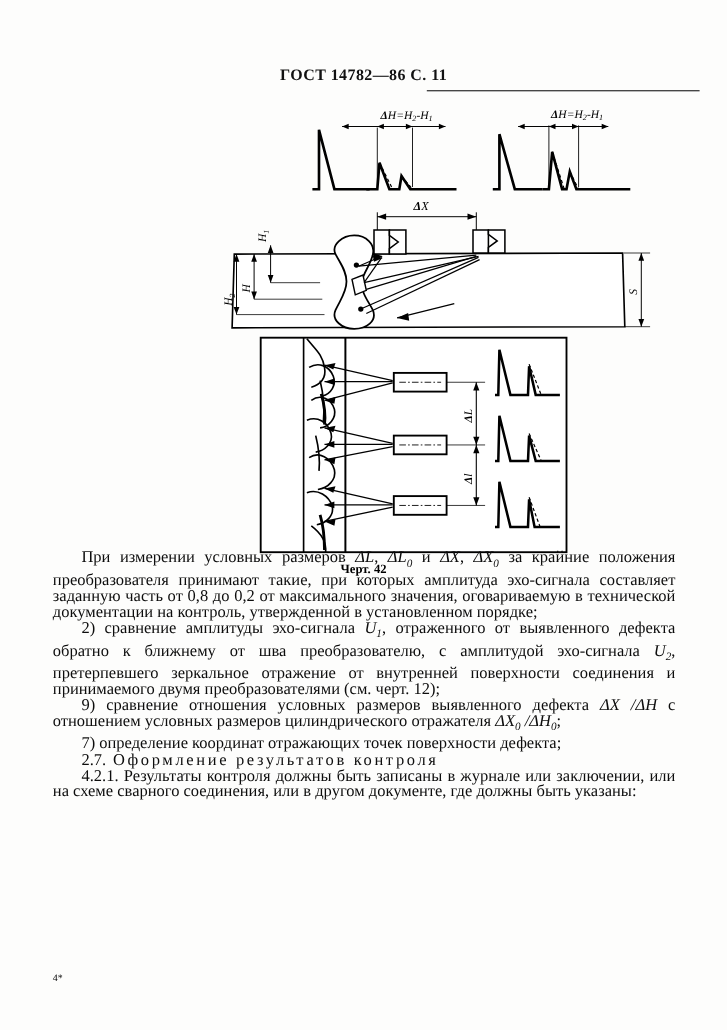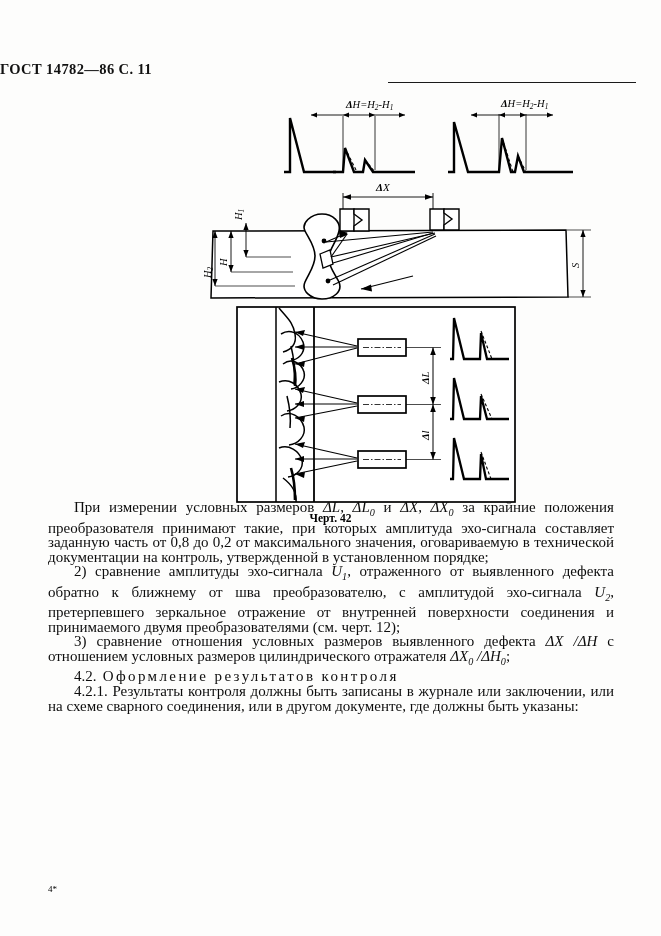--- a/index.html
+++ b/index.html
@@ -22,20 +22,21 @@
     height: 936px;
     background: #fdfdfc;
   }
 
   
   .header {
     position: absolute;
     left: 0;
     top: 60px;
     width: 661px;
+    text-align: center;
   }
   .header-text {
     font-family: "Liberation Serif", serif;
     font-weight: bold;
     font-size: 14.5px;
     letter-spacing: 0.4px;
     color: #111;
   }
   .header-rule {
     position: absolute;
@@ -342,23 +343,24 @@
   </div>
 
   <div class="caption">Черт. 42</div>
 
   <div class="body-text">
 
     <p class="para"><span>При измерении условных размеров </span><var>ΔL</var>, <var>ΔL</var><sub><var>0</var></sub><span> и </span><var>ΔX</var>, <var>ΔX</var><sub><var>0</var></sub><span> за крайние положения преобразователя принимают такие, при которых амплитуда эхо-сигнала составляет заданную часть от 0,8 до 0,2 от максимального значения, оговариваемую в технической документации на контроль, утвержденной в установленном порядке;</span></p>
 
     <p class="para"><span>2) сравнение амплитуды эхо-сигнала </span><var>U</var><sub><var>1</var></sub><span>, отраженного от выявленного дефекта обратно к ближнему от шва преобразователю, с амплитудой эхо-сигнала </span><var>U</var><sub><var>2</var></sub><span>, претерпевшего зеркальное отражение от внутренней поверхности соединения и принимаемого двумя преобразователями (см. черт. 12);</span></p>
 
-    <p class="para"><span>3) сравнение отношения условных размеров выявленного дефекта </span><var>ΔX</var><var> /ΔH</var><span> с отношением условных размеров цилиндрического отражателя </span><var>ΔX</var><sub><var>0</var></sub><var> /ΔH</var><sub><var>0</var></sub><span>;</span></p>
-
-
-    <p class="heading-spaced"><span class="num">4.2.</span> <span>Оформление результатов контроля</span></p>
+    <p class="para"><span>9) сравнение отношения условных размеров выявленного дефекта </span><var>ΔX</var><var> /ΔH</var><span> с отношением условных размеров цилиндрического отражателя </span><var>ΔX</var><sub><var>0</var></sub><var> /ΔH</var><sub><var>0</var></sub><span>;</span></p>
+
+    <p class="para">7) определение координат отражающих точек поверхности дефекта;</p>
+
+    <p class="heading-spaced"><span class="num">2.7.</span> <span>Оформление результатов контроля</span></p>
 
     <p class="para">4.2.1. Результаты контроля должны быть записаны в журнале или заключении, или на схеме сварного соединения, или в другом документе, где должны быть указаны:</p>
   </div>
 
   <div class="footer-mark">4*</div>
 
 </div>
 
 </body></html>

